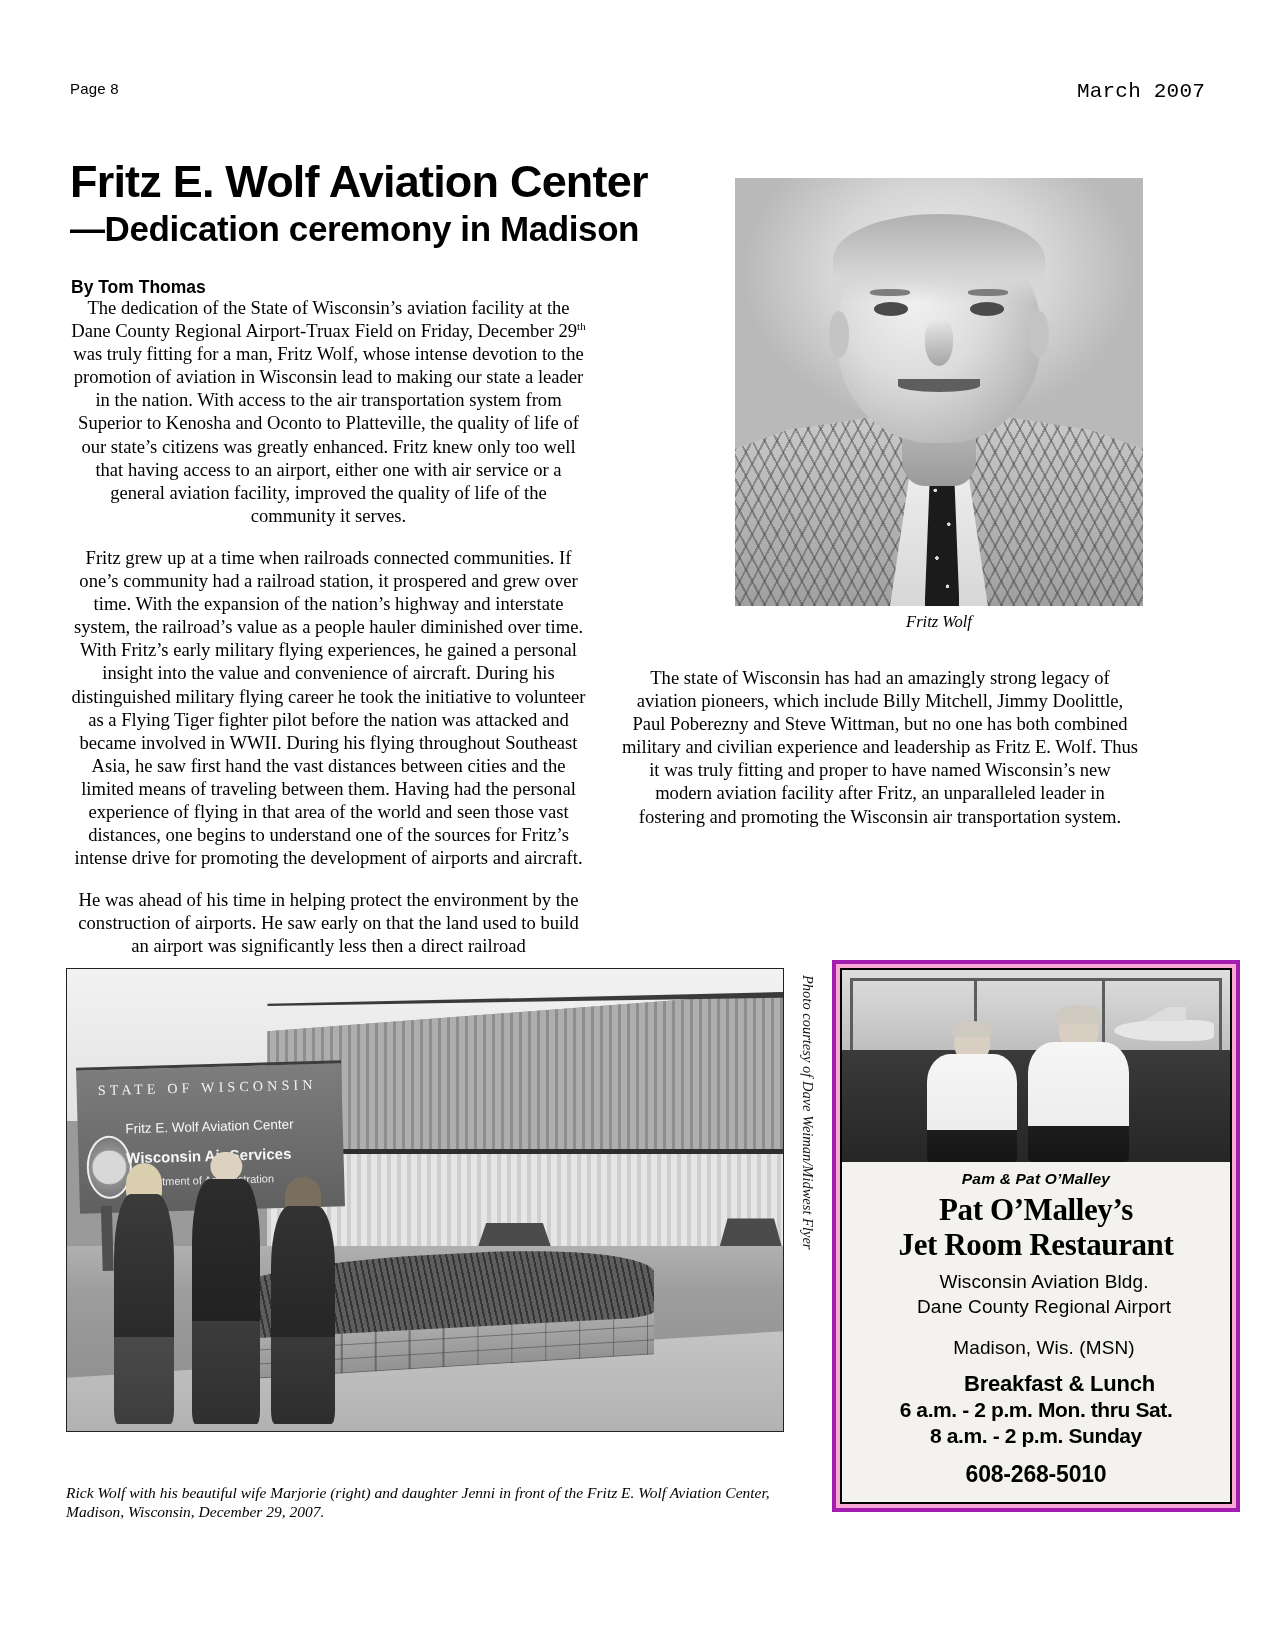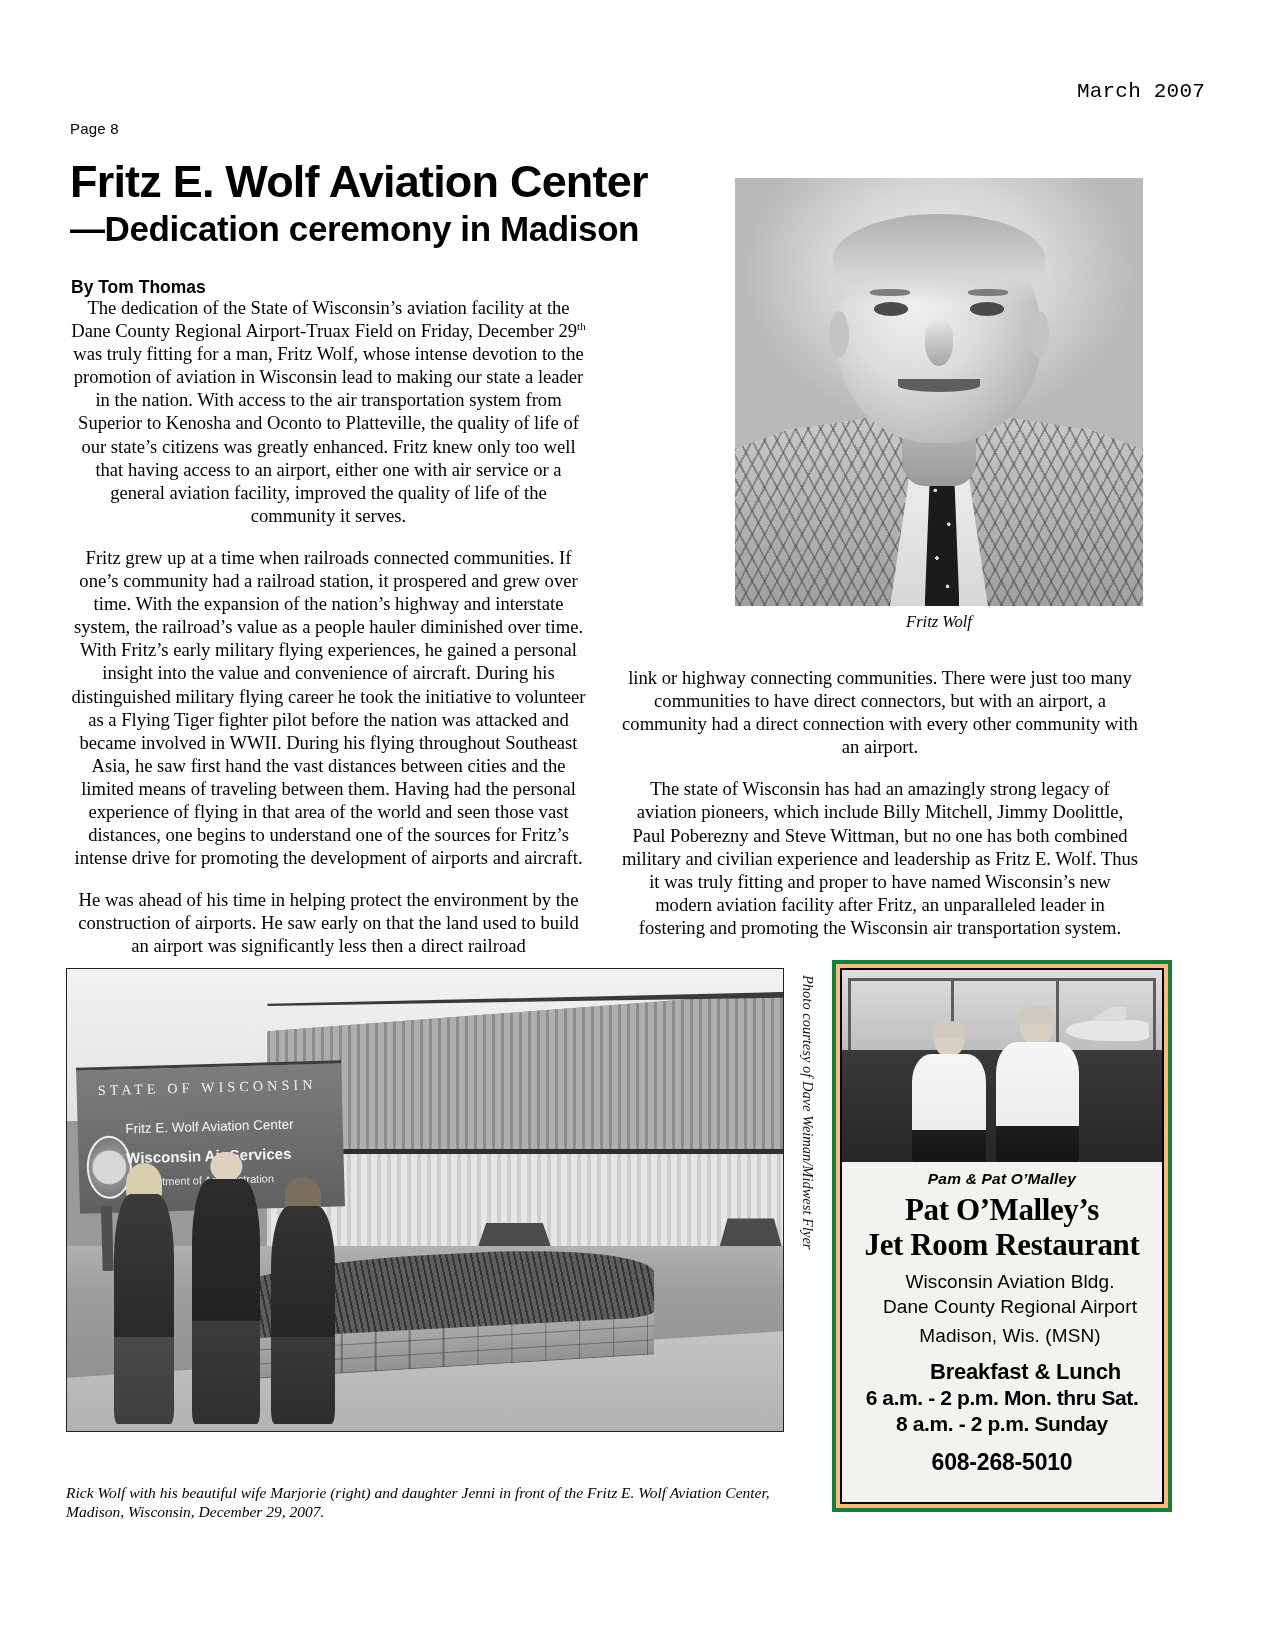--- a/index.html
+++ b/index.html
@@ -30,21 +30,20 @@
     width: 1135px;
     height: 30px;
   }
   .runhead .page-num {
     position: absolute;
     left: 0;
     top: 0;
     font-family: "Liberation Sans", sans-serif;
     font-size: 15px;
     letter-spacing: 0.2px;
-    margin-top: 40px;
   }
   .runhead .issue-date {
     position: absolute;
     right: 0;
     top: 0;
     font-family: Liberation Mono, monospace;
     font-size: 21px;
     letter-spacing: 0.2px;
   }
 
@@ -501,24 +500,24 @@
     font-style: italic;
     font-size: 15.5px;
     line-height: 19px;
   }
 
   
   .ad {
     position: absolute;
     left: 832px;
     top: 960px;
-    width: 340px;
+    width: 408px;
     height: 552px;
-    border: 4px solid #15803d;
-    background: #fdba74;
+    border: 4px solid #a21caf;
+    background: #f9a8d4;
     box-sizing: border-box;
   }
   .ad-inner {
     position: absolute;
     left: 4px; top: 4px;
     width: calc(100% - 8px);
     height: calc(100% - 8px);
     border: 2px solid #000;
     box-sizing: border-box;
     background: #f4f2ee;
@@ -689,21 +688,20 @@
 
   <div class="byline">By Tom Thomas</div>
 
   <div class="col-left">
     <p class="body-p"><span>The dedication of the State of Wisconsin’s aviation facility at the Dane County Regional Airport-Truax Field on Friday, December 29</span><sup>th</sup><span> was truly fitting for a man, Fritz Wolf, whose intense devotion to the promotion of aviation in Wisconsin lead to making our state a leader in the nation. With access to the air transportation system from Superior to Kenosha and Oconto to Platteville, the quality of life of our state’s citizens was greatly enhanced. Fritz knew only too well that having access to an airport, either one with air service or a general aviation facility, improved the quality of life of the community it serves.</span></p>
     <p class="body-p">Fritz grew up at a time when railroads connected communities. If one’s community had a railroad station, it prospered and grew over time. With the expansion of the nation’s highway and interstate system, the railroad’s value as a people hauler diminished over time. With Fritz’s early military flying experiences, he gained a personal insight into the value and convenience of aircraft. During his distinguished military flying career he took the initiative to volunteer as a Flying Tiger fighter pilot before the nation was attacked and became involved in WWII. During his flying throughout Southeast Asia, he saw first hand the vast distances between cities and the limited means of traveling between them. Having had the personal experience of flying in that area of the world and seen those vast distances, one begins to understand one of the sources for Fritz’s intense drive for promoting the development of airports and aircraft.</p>
     <p class="body-p tight">He was ahead of his time in helping protect the environment by the construction of airports. He saw early on that the land used to build an airport was significantly less then a direct railroad</p>
   </div>
 
   <div class="col-right">
-    <p class="body-p">link or highway connecting communities. There were just too many communities to have direct connectors, but with an airport, a community had a direct connection with every other community with an airport.</p>
     <p class="body-p tight">The state of Wisconsin has had an amazingly strong legacy of aviation pioneers, which include Billy Mitchell, Jimmy Doolittle, Paul Poberezny and Steve Wittman, but no one has both combined military and civilian experience and leadership as Fritz E. Wolf. Thus it was truly fitting and proper to have named Wisconsin’s new modern aviation facility after Fritz, an unparalleled leader in fostering and promoting the Wisconsin air transportation system.</p>
   </div>
 
   <div class="portrait-wrap">
     <div class="portrait">
       <div class="bg"></div>
       <div class="jacket"></div>
       <div class="shirt"></div>
       <div class="tie"></div>
       <div class="neck"></div>
@@ -784,21 +782,21 @@
           <div class="b"></div>
         </div>
       </div>
 
       <div class="ad-body">
         <div class="ad-names">Pam &amp; Pat O’Malley</div>
         <div class="ad-title1">Pat O’Malley’s</div>
         <div class="ad-title2">Jet Room Restaurant</div>
         <div class="ad-addr">Wisconsin Aviation Bldg.</div>
         <div class="ad-addr" style="margin-top:0">Dane County Regional Airport</div>
-        <div class="ad-addr" style="margin-top:4px">Madison, Wis. (MSN)</div>
+        <div class="ad-addr" style="margin-top:16px">Madison, Wis. (MSN)</div>
         <div class="ad-hours-title">Breakfast &amp; Lunch</div>
         <div class="ad-hours">6 a.m. - 2 p.m. Mon. thru Sat.</div>
         <div class="ad-hours">8 a.m. - 2 p.m. Sunday</div>
         <div class="ad-phone">608-268-5010</div>
       </div>
     </div>
   </div>
 
 </div>
 

